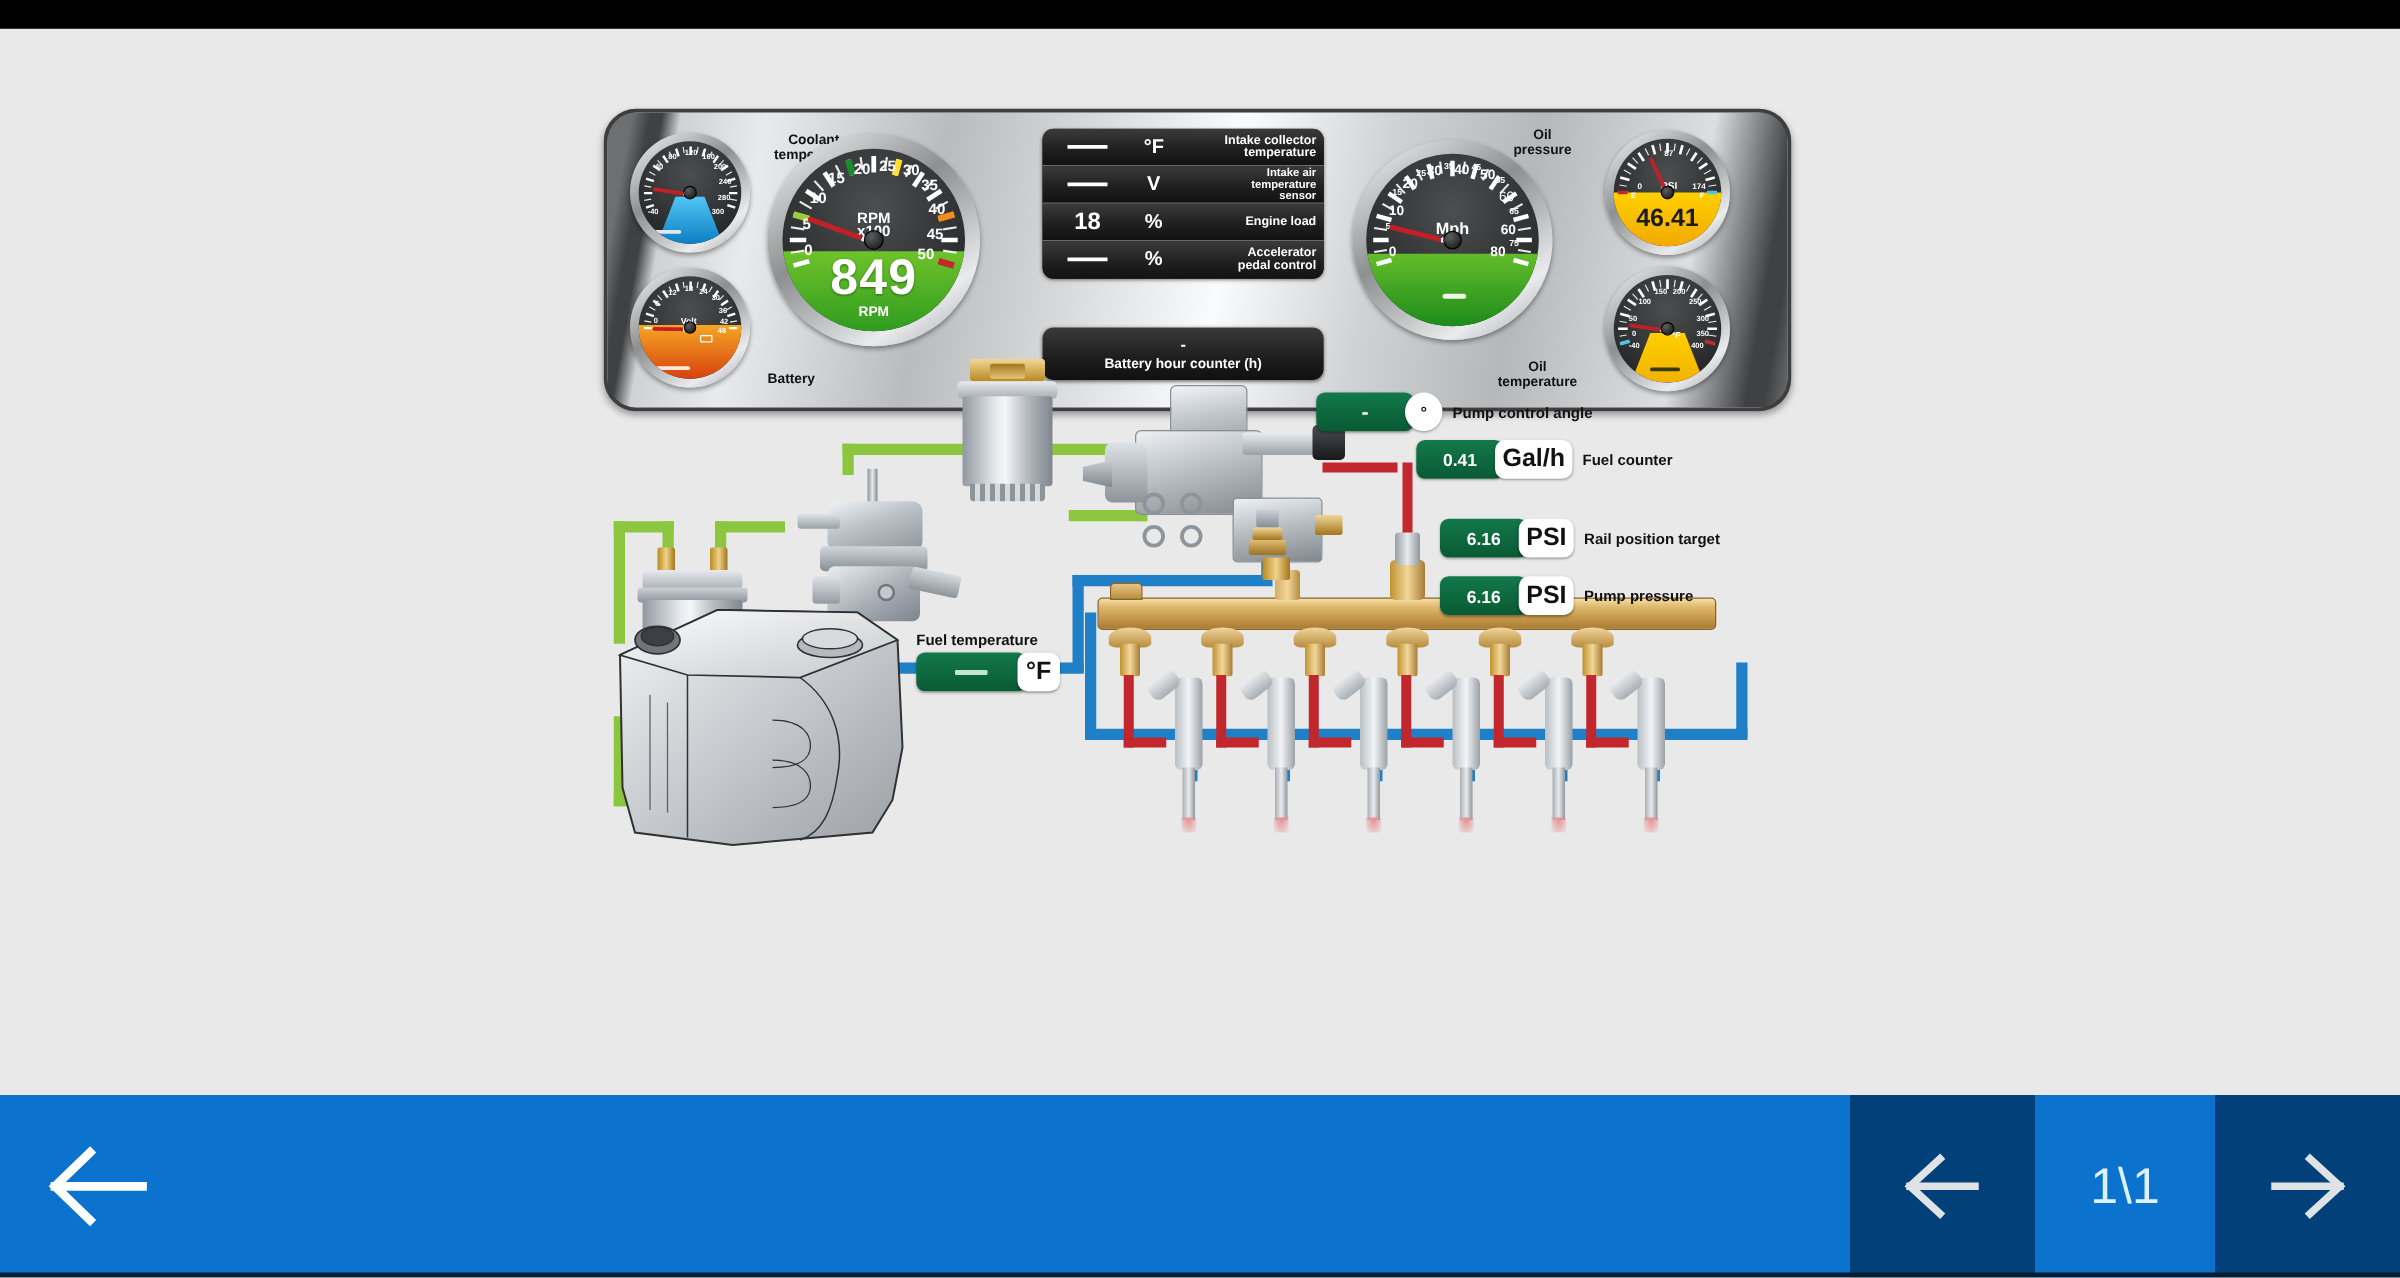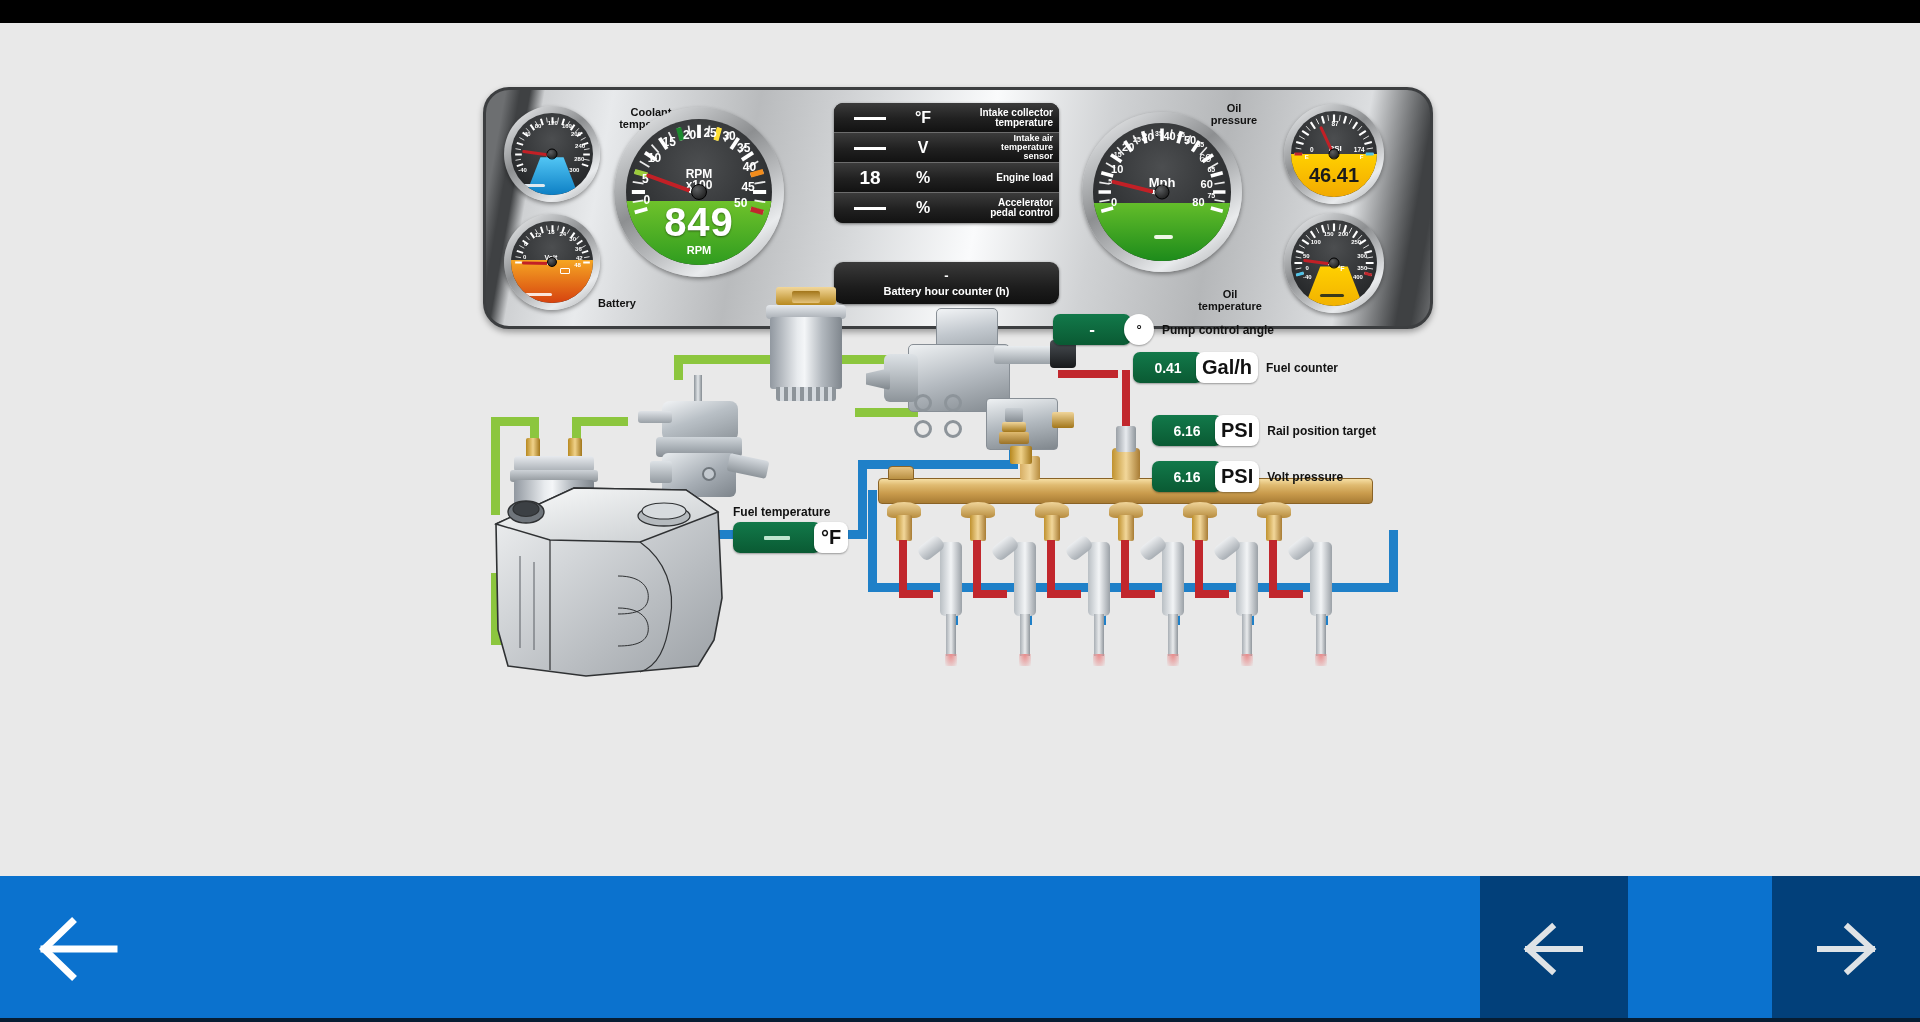--- a/index.html
+++ b/index.html
@@ -209,21 +209,21 @@
         <span style="position:absolute;left:78%;top:31%;color:#fff;font-size:6px;font-weight:bold;">36</span>
         <span style="position:absolute;left:79%;top:41%;color:#fff;font-size:6px;font-weight:bold;">42</span>
         <span style="position:absolute;left:77%;top:50%;color:#fff;font-size:6px;font-weight:bold;">48</span>
         <span style="position:absolute;left:41%;top:40%;color:#fff;font-size:7px;font-weight:bold;">Volt</span>
         <div class="needle" style="width:36%; transform:rotate(181deg);"></div>
         <div class="hub" style="width:10px;height:10px;"></div>
         <div style="position:absolute;left:60%;top:57%;width:10px;height:6px;border:1px solid #fff;border-radius:1px;"></div>
         <div style="position:absolute;left:16%;bottom:9%;width:34%;height:3px;background:#fff;border-radius:2px;opacity:.85"></div>
       </div>
     </div>
-    <div class="gauge-label" style="left:112px; top:207px; width:70px; text-align:left;">Battery</div>
+    <div class="gauge-label" style="left:112px; top:207px; width:70px; text-align:center;">Battery</div>
 
     <div class="gauge" style="left:128px; top:17px; width:170px; height:170px;">
       <div class="face">
         <div class="bottomfill" style="background:linear-gradient(180deg,#6fc22b,#2f9c1f); height:44%;"></div>
         <div class="ticks">
           <svg width="146" height="146" viewBox="0 0 100 100" style="position:absolute;left:0;top:0;">
             <g stroke="#fff" stroke-width="2.6">
               <line x1="50" y1="4" x2="50" y2="13"></line>
               <line x1="64" y1="6" x2="61.6" y2="14.6"></line>
                 <line x1="77" y1="13" x2="72" y2="20.6"></line>
@@ -707,21 +707,21 @@
 
   <div class="pill" style="left:1152px; top:85px;">
     <div class="box" style="min-width:70px;">6.16</div>
     <div class="unit" style="min-width:40px;">PSI</div>
     <div class="cap">Rail position target</div>
   </div>
 
   <div class="pill" style="left:1152px; top:131px;">
     <div class="box" style="min-width:70px;">6.16</div>
     <div class="unit" style="min-width:40px;">PSI</div>
-    <div class="cap">Volt pressure</div>
+    <div class="cap">Pump pressure</div>
   </div>
 
 </div>
 
 <div class="nav">
   <div class="back">
     <span class="arrow" style="margin-left:32px;">
       <svg width="90" height="66" viewBox="0 0 90 66">
         <g stroke="#ffffff" stroke-width="7" fill="none" stroke-linecap="square">
           <line x1="12" y1="33" x2="82" y2="33"></line>
@@ -735,20 +735,23 @@
     <span class="arrow">
       <svg width="72" height="56" viewBox="0 0 72 56">
         <g stroke="#dfe3e6" stroke-width="6" fill="none" stroke-linecap="square">
           <line x1="10" y1="28" x2="62" y2="28"></line>
           <polyline points="34,6 10,28 34,50"></polyline>
         </g>
       </svg>
     </span>
   </div>
 
+  <div class="page">
+    <span>1\1</span>
+  </div>
 
   <div class="next">
     <span class="arrow">
       <svg width="72" height="56" viewBox="0 0 72 56">
         <g stroke="#dfe3e6" stroke-width="6" fill="none" stroke-linecap="square">
           <line x1="10" y1="28" x2="62" y2="28"></line>
           <polyline points="38,6 62,28 38,50"></polyline>
         </g>
       </svg>
     </span>

